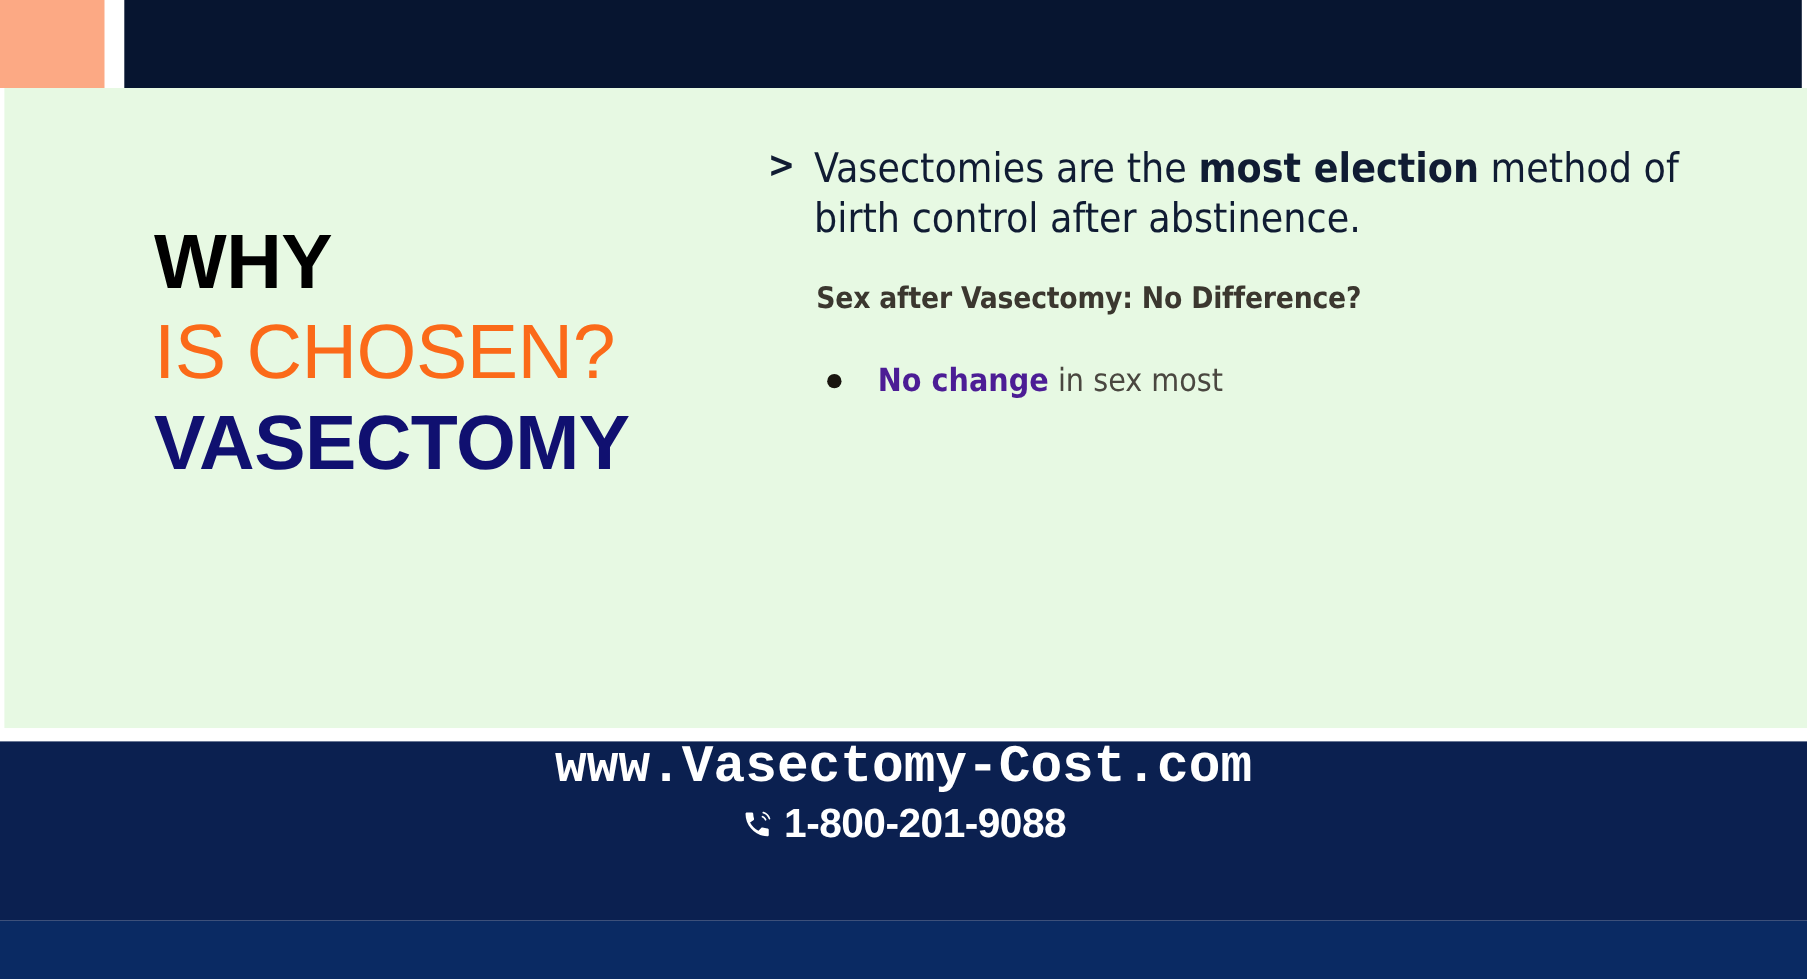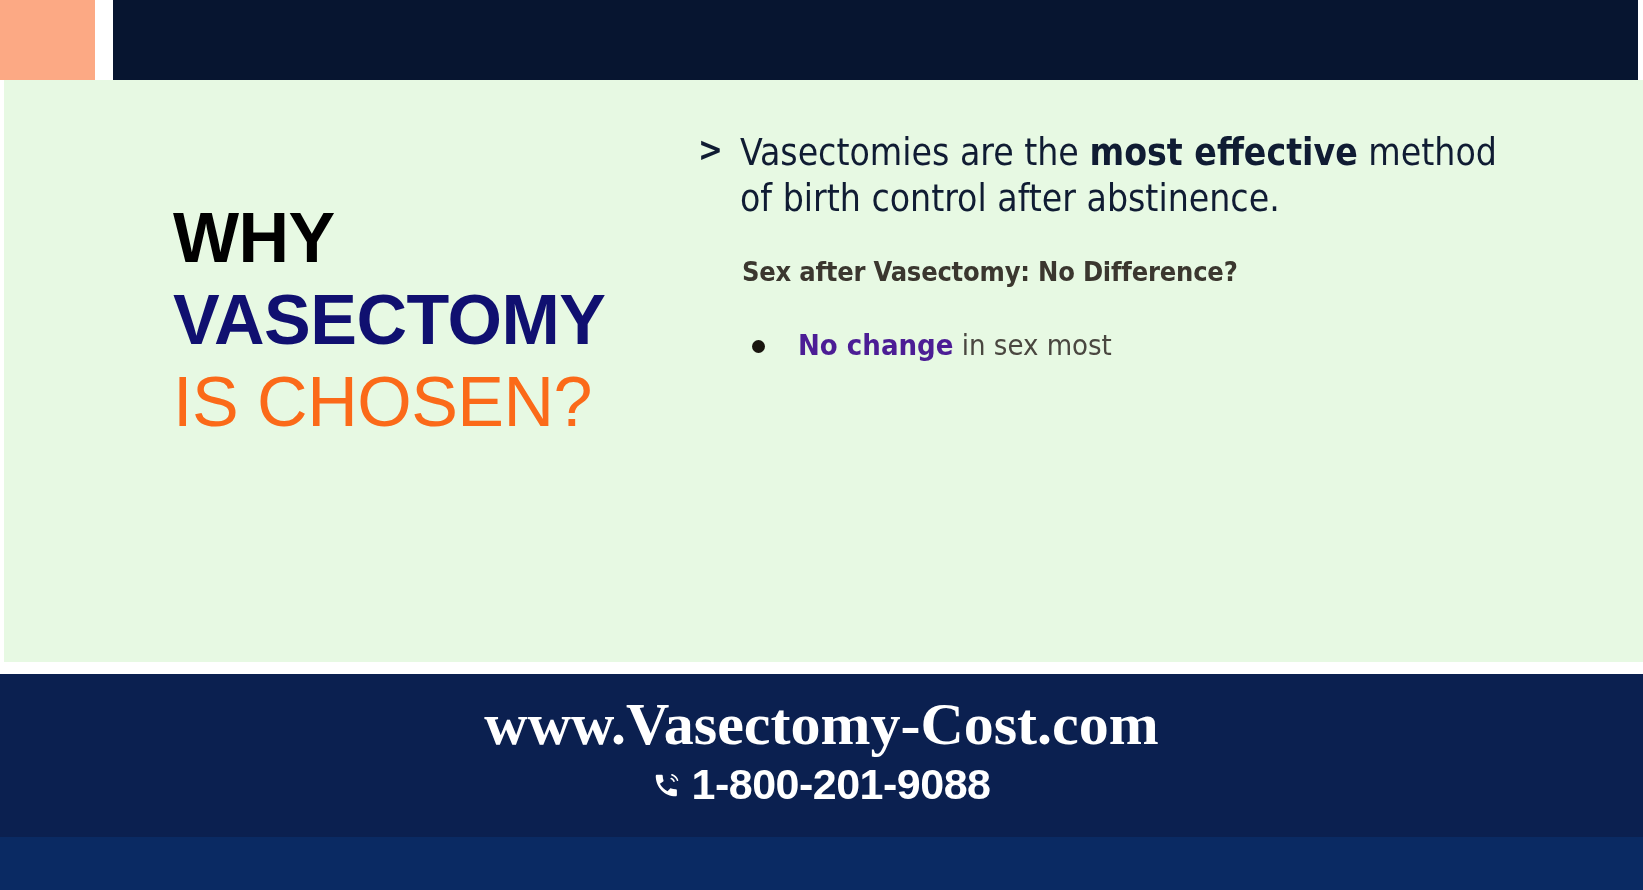--- a/index.html
+++ b/index.html
@@ -57,21 +57,20 @@
     top: 198px;
     width: 560px;
   }
   .headline .line {
     display: block;
     font-family: "Liberation Sans", sans-serif;
     font-size: 70px;
     line-height: 1.17;
     letter-spacing: -0.5px;
     white-space: nowrap;
-    margin-left: 33px;
   }
   .headline .l-why {
     font-weight: bold;
     color: #000000;
   }
   .headline .l-vasectomy {
     font-weight: bold;
     color: #101070;
   }
   .headline .l-chosen {
@@ -161,46 +160,45 @@
   .footer {
     position: absolute;
     left: 0px;
     top: 674px;
     width: 1643px;
     height: 163px;
     background: #0b2050;
     text-align: center;
   }
   .footer-url {
-    font-family: Liberation Serif, serif;
+    font-family: Liberation Mono, monospace;
     font-stretch: condensed;
     font-weight: bold;
-    font-size: 60px;
+    font-size: 48px;
     color: #ffffff;
     letter-spacing: 0px;
-    margin-top: 20px;
     line-height: 1.02;
   }
   .footer-phone {
     display: flex;
     align-items: center;
     justify-content: center;
     gap: 9px;
     margin-top: 5px;
   }
   .footer-phone .phone-icon {
     display: inline-block;
     width: 30px;
     height: 30px;
     line-height: 0;
   }
   .footer-phone .phone-num {
     font-family: "Liberation Sans", sans-serif;
     font-weight: bold;
-    font-size: 43px;
+    font-size: 37px;
     color: #ffffff;
     letter-spacing: -0.5px;
   }
   .footer-strip {
     position: absolute;
     left: 0px;
     top: 837px;
     width: 1643px;
     height: 53px;
     background: #0a2a63;
@@ -211,28 +209,28 @@
 
 <div id="slide">
 
   <div class="accent-block"></div>
   <div class="header-bar"></div>
 
   <div class="panel"></div>
 
   <div class="headline">
     <span class="line l-why">WHY</span>
+    <span class="line l-chosen">IS CHOSEN?</span>
     <span class="line l-vasectomy">VASECTOMY</span>
-    <span class="line l-chosen">IS CHOSEN?</span>
   </div>
 
   <div class="content">
 
     <p class="lead">
-      <span class="chev">&gt;</span><span>Vasectomies are the </span><b>most effective</b><span> method of birth control after abstinence.</span>
+      <span class="chev">&gt;</span><span>Vasectomies are the </span><b>most election</b><span> method of birth control after abstinence.</span>
     </p>
 
     <div class="subhead">Sex after Vasectomy: No Difference?</div>
 
     <ul class="bullets">
       <li>
         <b>No change</b><span> in sex most</span>
       </li>
     </ul>
 

